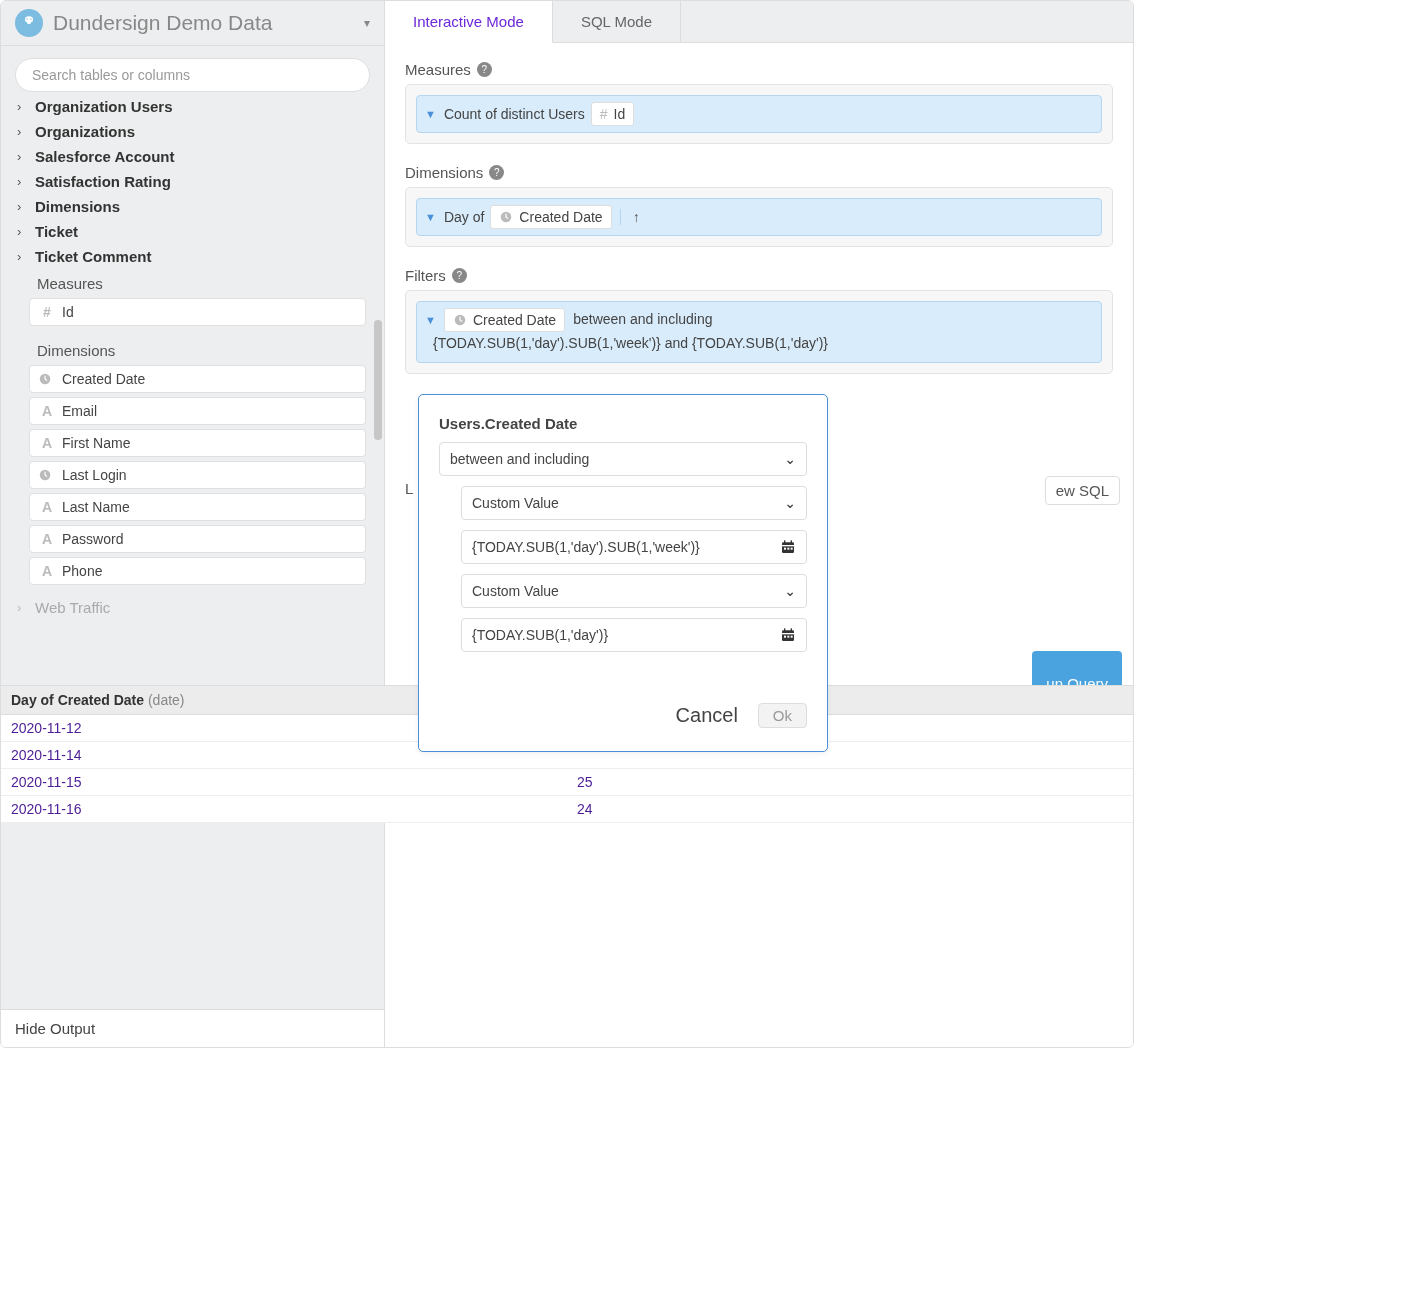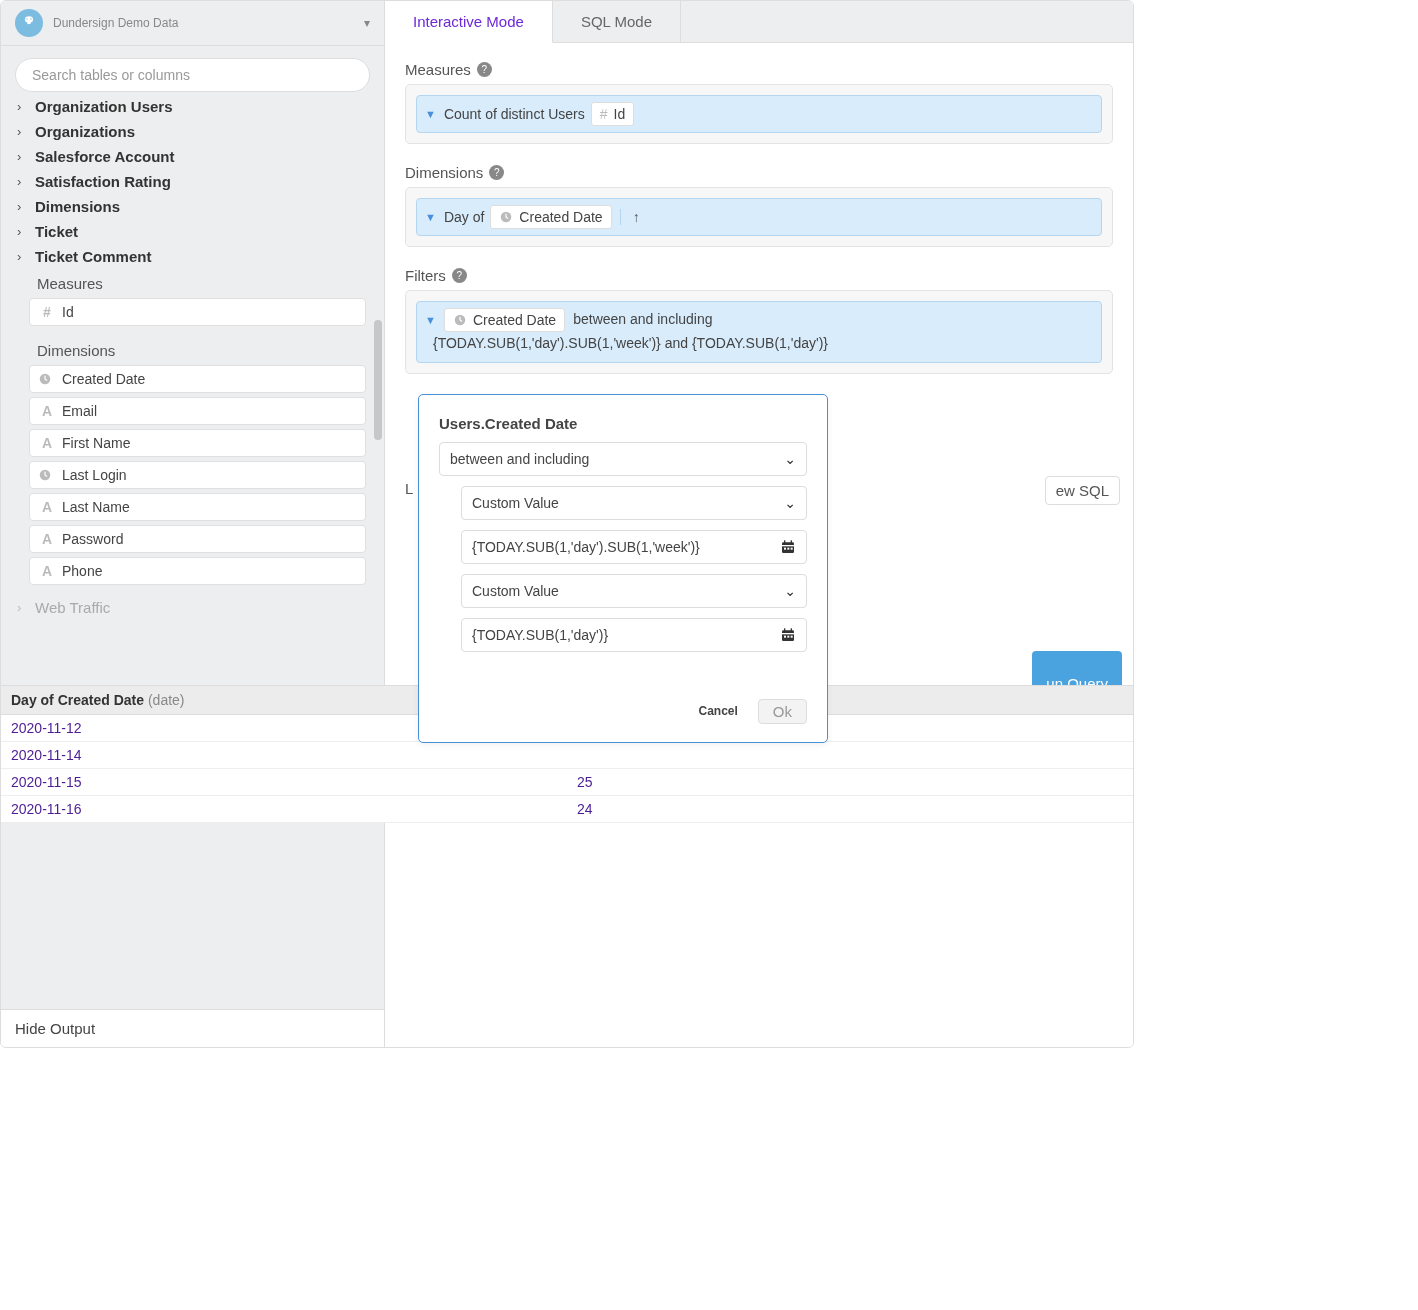--- a/index.html
+++ b/index.html
@@ -38,21 +38,21 @@
   .ds-logo {
     width: 28px; height: 28px;
     border-radius: 50%;
     background: #7bbce0;
     margin-right: 10px;
     display: inline-flex;
     align-items: center; justify-content: center;
     color: #fff;
     font-size: 14px;
   }
-  .ds-name { color: #888; font-size: 12px; flex: 1; }
+  .ds-name { color: #888; font-size: 21px; flex: 1; }
   .ds-caret { color: #888; font-size: 12px; }
   .search-wrap { padding: 12px 14px 8px; }
   .search-input {
     width: 100%;
     border: 1px solid #ddd;
     border-radius: 18px;
     padding: 8px 16px;
     font-size: 14px;
     color: #555;
     background: #fff;
@@ -233,22 +233,22 @@
   }
   .pop-select .chev { margin-left: auto; color: #333; font-size: 14px; }
   .indent { margin-left: 22px; }
   .pop-input-wrap input {
     border: none; flex: 1; font-size: 14px; color: #444; outline: none;
     font-family: inherit;
   }
   .cal-icon { color: #444; font-size: 15px; margin-left: 8px; }
   .pop-actions { display: flex; justify-content: flex-end; gap: 14px; margin-top: 44px; align-items: center; }
   .btn-cancel {
-    background: none; border: none; color: #444; font-size: 12px;
-    padding: 8px 6px; cursor: pointer; font-weight: bold;
+    background: none; border: none; color: #444; font-size: 20px;
+    padding: 8px 6px; cursor: pointer;
   }
   .btn-ok {
     background: #f3f3f3; border: 1px solid #ddd; color: #999;
     padding: 3px 14px; border-radius: 4px; font-size: 15px; cursor: pointer;
   }
   .peek-l {
     position: absolute; left: 405px; top: 480px;
     font-size: 15px; color: #555;
   }
   .peek-viewsql {

